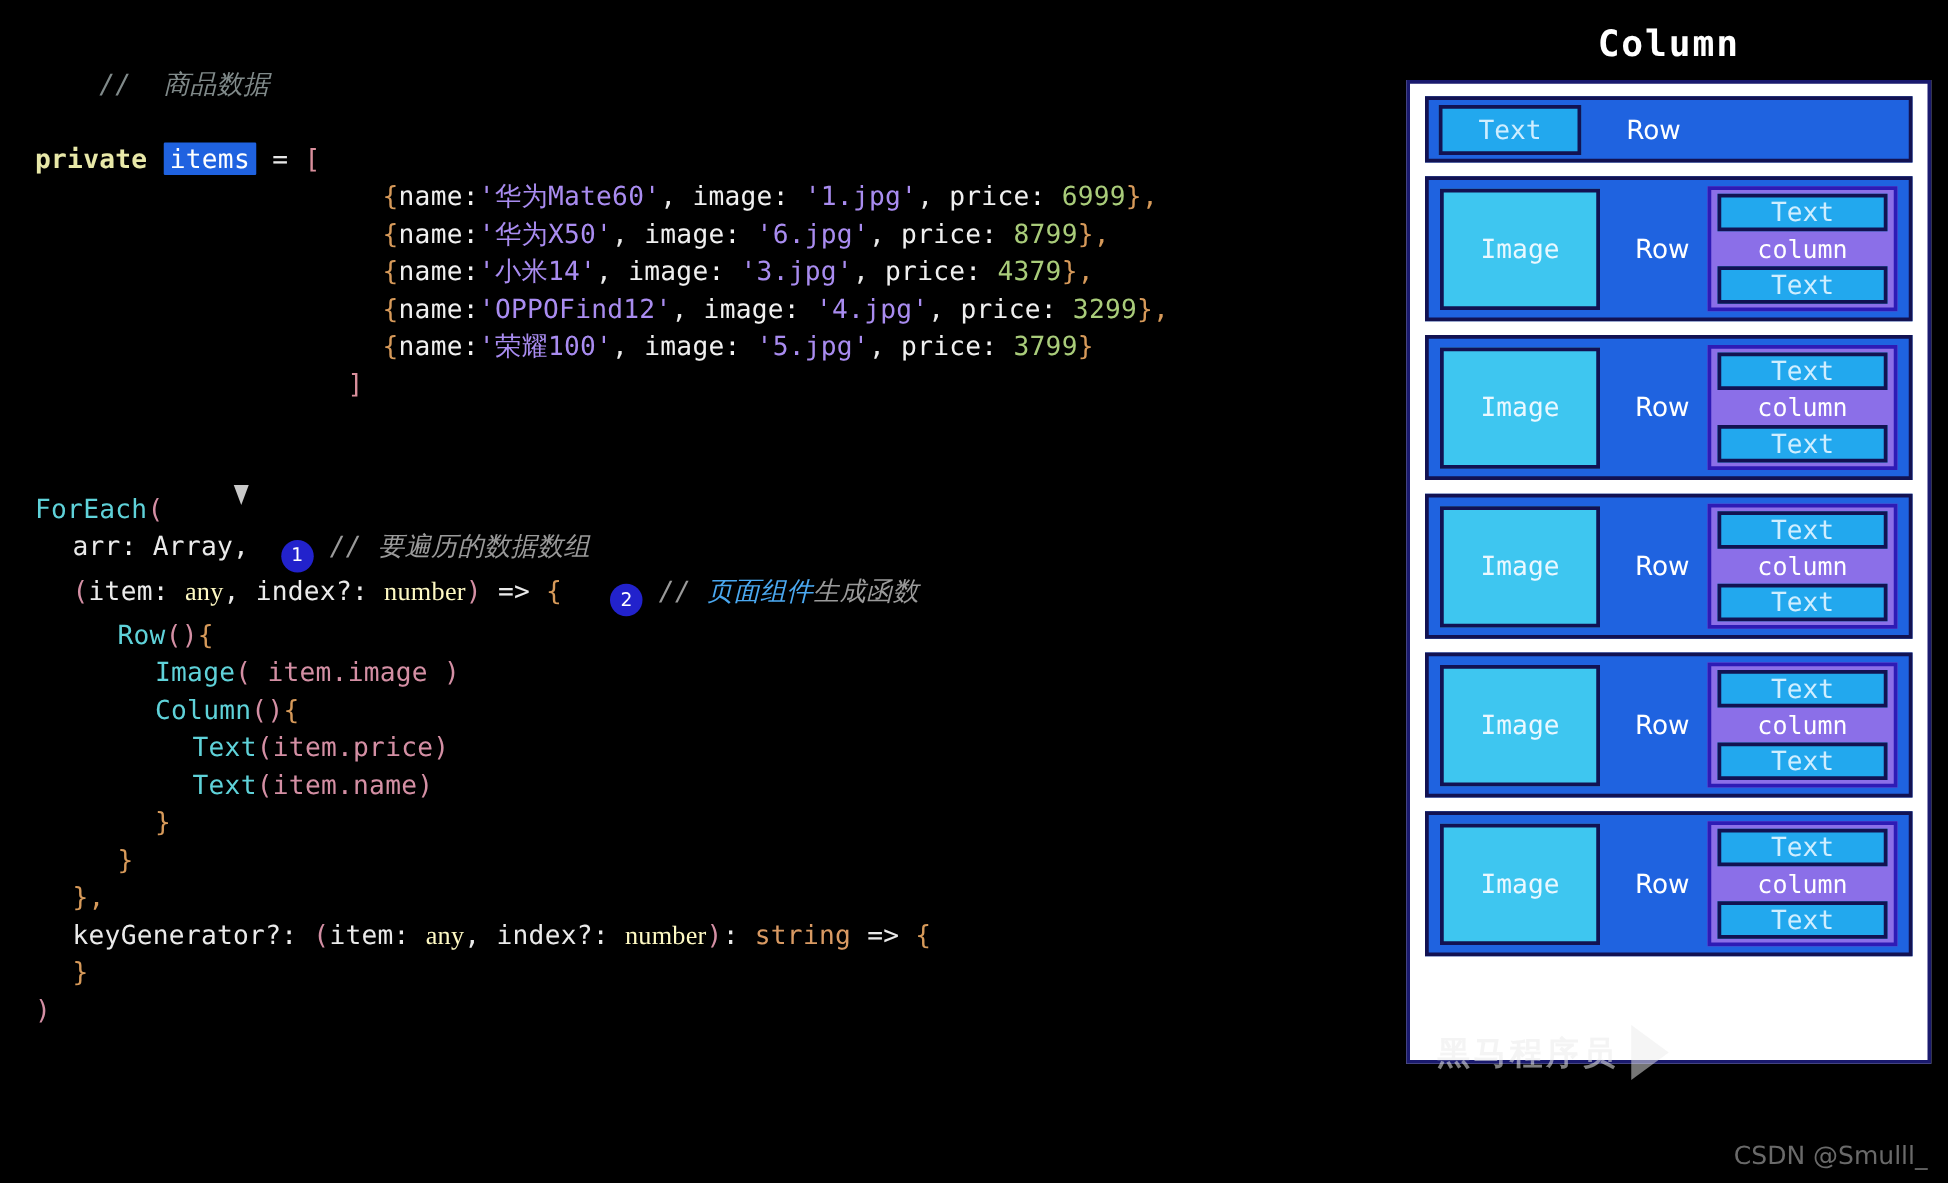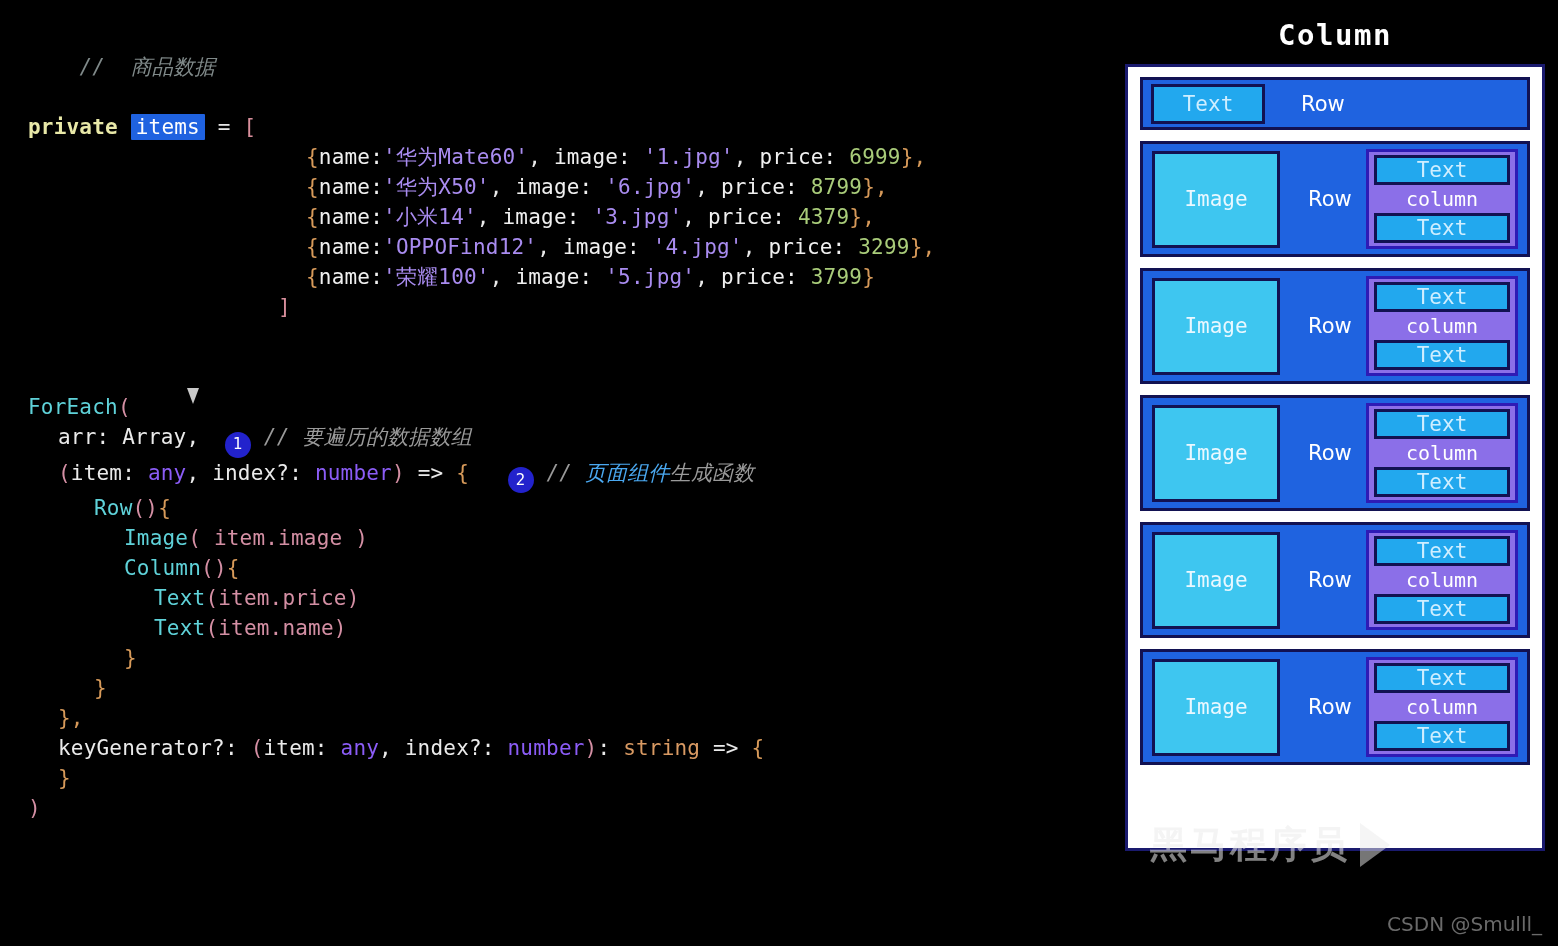--- a/index.html
+++ b/index.html
@@ -38,21 +38,21 @@
   .t-hl        { background: #1f62e0; color: #ffffff; padding: 1px 5px; border-radius: 1px; }
   .t-op        { color: #e6e6e6; }
   .t-bracket   { color: #d98f9c; }
   .t-brace     { color: #d79a5a; }
   .t-paren     { color: #d48fa4; }
   .t-string    { color: #a98cf0; }
   .t-number    { color: #a9cc7a; text-align: center; }
   .t-plain     { color: #eaeaea; }
   .t-prop      { color: #f0f0f0; }
   .t-fn        { color: #5fd2d9; }
-  .t-type      { color: #8b5cf6; }
+  .t-type      { color: #fef9c3; font-family: Liberation Serif, serif; }
   .t-ret       { color: #d99a63; }
   .t-cn-hi     { color: #4aa8f0; font-style: italic; }
   .t-cn-gray   { color: #9a9a9a; font-style: italic; }
 
   .data-rows { padding-left: 0; }
 
   
   .badge {
     display: inline-flex;
     align-items: center;
@@ -186,21 +186,21 @@
     font-size: 20px;
     font-family: "DejaVu Sans Mono", "Liberation Mono", monospace;
     pointer-events: none;
   }
 
   
   #hm-watermark {
     position: absolute;
     left: 1150px; top: 820px;
     color: rgba(235,235,235,0.55);
-    font-size: 37px;
+    font-size: 26px;
     font-weight: bold;
     letter-spacing: 3px;
     font-family: "DejaVu Sans", "Liberation Sans", sans-serif;
     display: flex;
     align-items: center;
     gap: 6px;
   }
 
   #hm-play {
     width: 0; height: 0;

